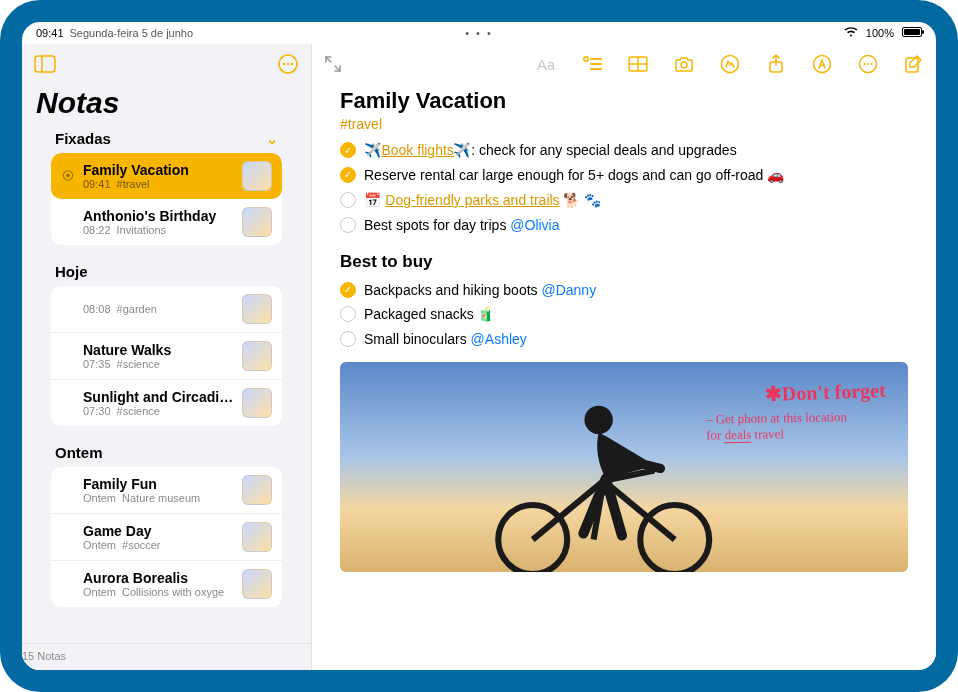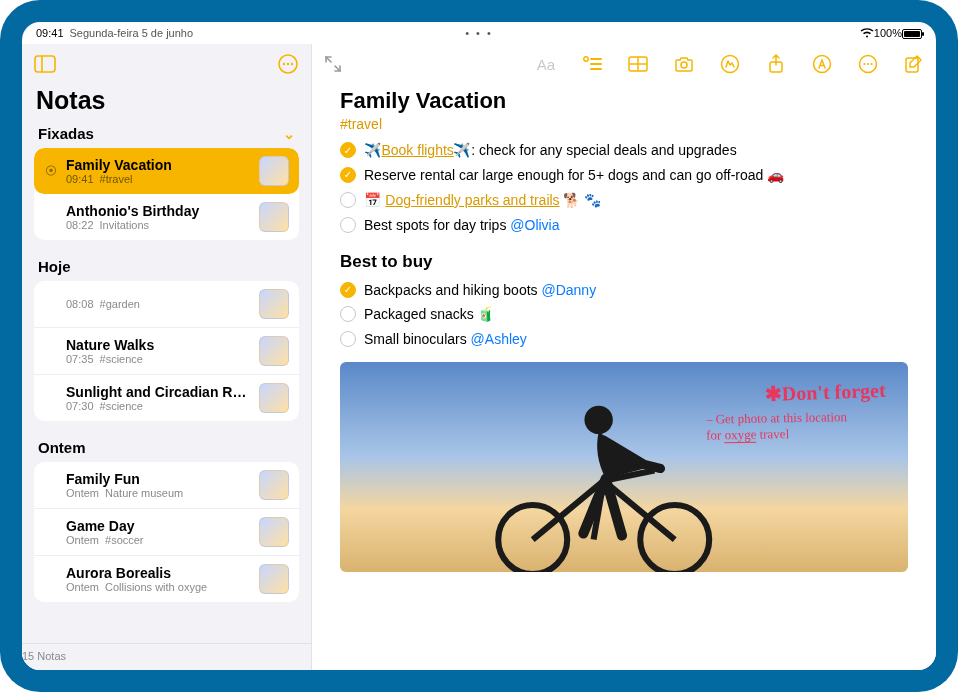--- a/index.html
+++ b/index.html
@@ -36,21 +36,21 @@
     font-size: 11px;
     font-weight: 500;
     color: #000;
     position: relative;
   }
   .statusbar .left { display:flex; gap:6px; align-items:center; }
   .statusbar .center {
     position:absolute; left:50%; transform:translateX(-50%);
     font-size:11px; color:#555; letter-spacing:2px;
   }
-  .statusbar .right { display:flex; gap:0; align-items:flex-end; }
+  .statusbar .right { display:flex; gap:8px; align-items:flex-start; }
   .wifi-icon, .battery-icon { display:inline-flex; }
   .battery {
     width:20px; height:10px; border:1px solid #000; border-radius:2px;
     position:relative;
   }
   .battery::after {
     content:""; position:absolute; right:-3px; top:2px; width:2px; height:4px;
     background:#000; border-radius:1px;
   }
   .battery-fill { position:absolute; inset:1px; background:#000; border-radius:1px; }
@@ -70,24 +70,24 @@
     flex-direction: column;
     overflow: hidden;
   }
   .sb-toolbar {
     height: 40px;
     display:flex; align-items:center; justify-content:space-between;
     padding: 0 12px;
   }
   .sb-toolbar .ico { color:#f7b500; width:22px; height:22px; display:flex; align-items:center; justify-content:center; }
   .sb-title {
-    font-size: 25px; font-weight: 700; padding: 2px 14px 6px;
+    font-size: 30px; font-weight: 700; padding: 2px 14px 6px; font-style: italic;
   }
   .sb-scroll {
-    flex:1; overflow:hidden; padding: 0 8px;
+    flex:1; overflow:hidden; padding: 0 25px;
   }
   .sec-header {
     display:flex; align-items:center; justify-content:space-between;
     padding: 4px 8px; font-size:15px; font-weight:600; color:#000;
   }
   .sec-header .chev { color:#f7b500; font-size:14px; }
   .group {
     background:#fff; border-radius:10px; margin: 2px 4px 14px; overflow:hidden;
   }
   .note-row {
@@ -451,21 +451,21 @@
                 <path d="M260 120 L310 110" stroke="#1a1a1a" stroke-width="6"></path>
                 <circle cx="255" cy="60" r="14"></circle>
                 <path d="M255 72 Q250 95 262 118 L300 108 Q320 100 312 110" fill="#1a1a1a"></path>
                 <path d="M262 118 L240 172 M262 118 L278 174" stroke="#1a1a1a" stroke-width="10" stroke-linecap="round"></path>
                 <path d="M260 80 L300 104 L316 108" stroke="#1a1a1a" stroke-width="9" stroke-linecap="round" fill="none"></path>
               </g>
             </svg>
             <div class="hand1">✱Don't forget</div>
             <div class="hand2">
               <span>– Get photo at this location</span><br>
-              <span>for </span><span class="u">oxyge</span><span> travel</span>
+              <span>for </span><span class="u">deals</span><span> travel</span>
             </div>
           </div>
         </div>
       </div>
     </div>
 
   </div>
 </div>
 
 </body></html>

